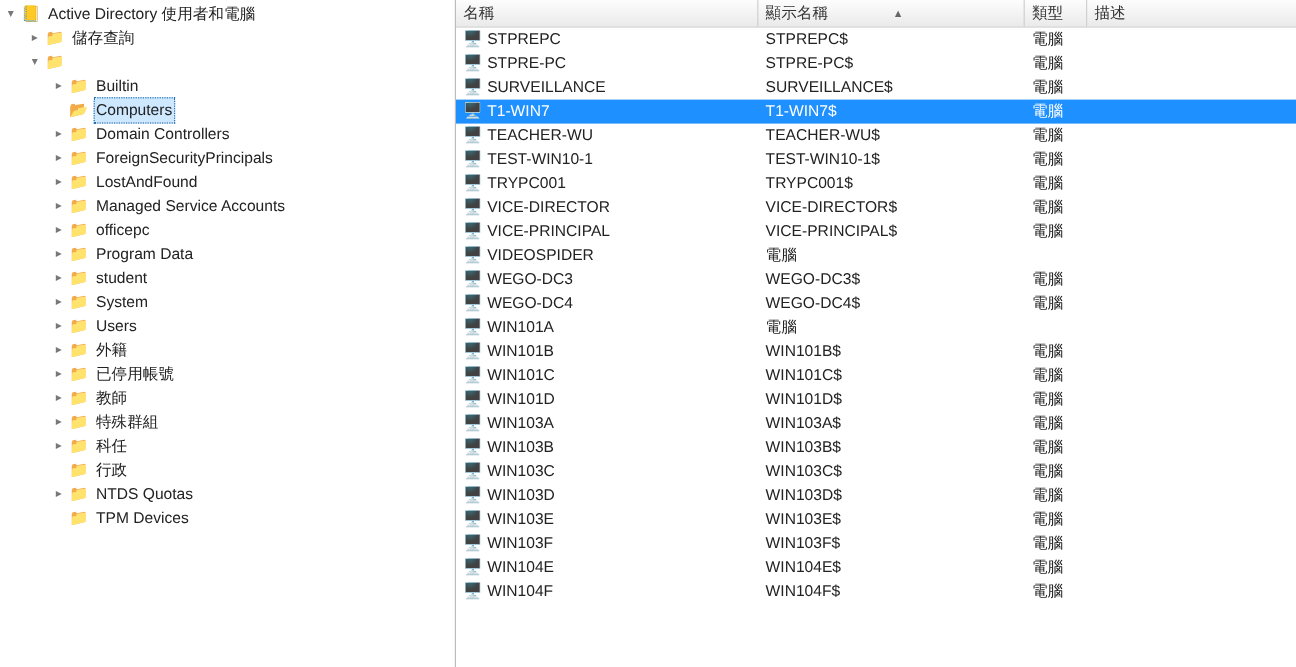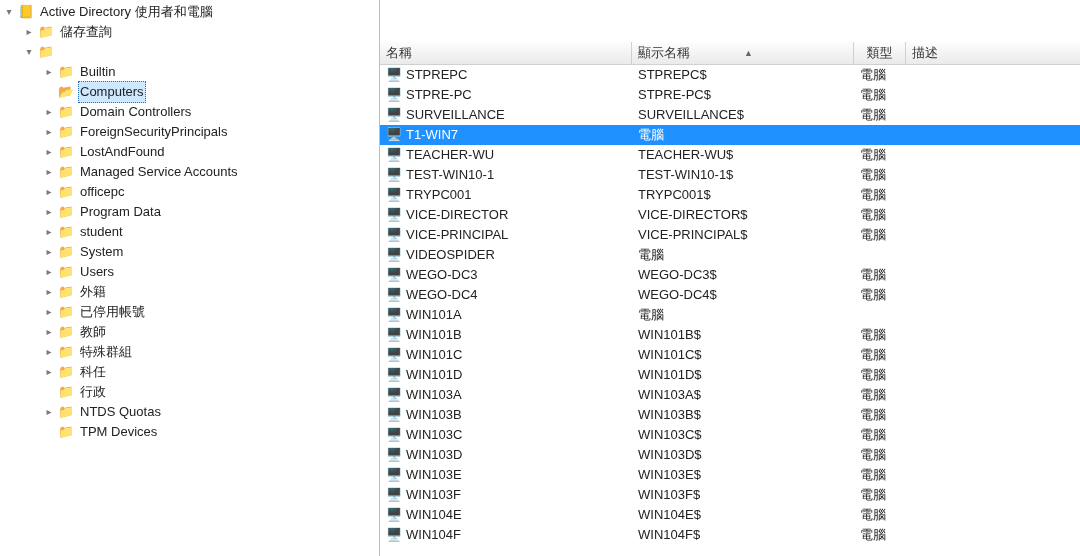--- a/index.html
+++ b/index.html
@@ -68,21 +68,20 @@
     flex-direction: column;
   }
   .list-header {
     display: flex;
     height: 22px;
     align-items: center;
     border-bottom: 1px solid #d0d0d0;
     background: linear-gradient(#fdfdfd, #eaeaea);
     user-select: none;
     flex: 0 0 auto;
-    margin-top: 42px;
   }
   .col-header {
     border-right: 1px solid #d0d0d0;
     padding: 0 6px;
     height: 100%;
     display: flex;
     align-items: center;
     box-sizing: border-box;
     font-size: 13px;
     color: #333;
@@ -113,21 +112,21 @@
     box-sizing: border-box;
     overflow: hidden;
     text-overflow: ellipsis;
   }
   .cell.c-name { width: 252px; display: flex; align-items: center; }
   .cell.c-display { width: 222px; }
   .cell.c-type { width: 52px; }
   .cell.c-desc { flex: 1; }
   .col-header.c-name { width: 252px; }
   .col-header.c-display { width: 222px; gap: 48px; }
-  .col-header.c-type { width: 52px; justify-content: center; }
+  .col-header.c-type { width: 52px; }
   .col-header.c-desc { flex: 1; border-right: none; text-align: right; }
   .row-icon {
     width: 16px;
     height: 16px;
     margin-right: 4px;
     flex: 0 0 auto;
     display: inline-flex;
     align-items: center;
     justify-content: center;
   }
@@ -300,20 +299,21 @@
           </div>
           <div class="cell c-display">SURVEILLANCE$</div>
           <div class="cell c-type">電腦</div>
           <div class="cell c-desc"></div>
         </div>
         <div class="list-row selected">
           <div class="cell c-name">
             <span class="row-icon">🖥️</span>
             <span>T1-WIN7</span>
           </div>
+          <div class="cell c-display">T1-WIN7$</div>
           <div class="cell c-type">電腦</div>
           <div class="cell c-desc"></div>
         </div>
         <div class="list-row">
           <div class="cell c-name">
             <span class="row-icon">🖥️</span>
             <span>TEACHER-WU</span>
           </div>
           <div class="cell c-display">TEACHER-WU$</div>
           <div class="cell c-type">電腦</div>

